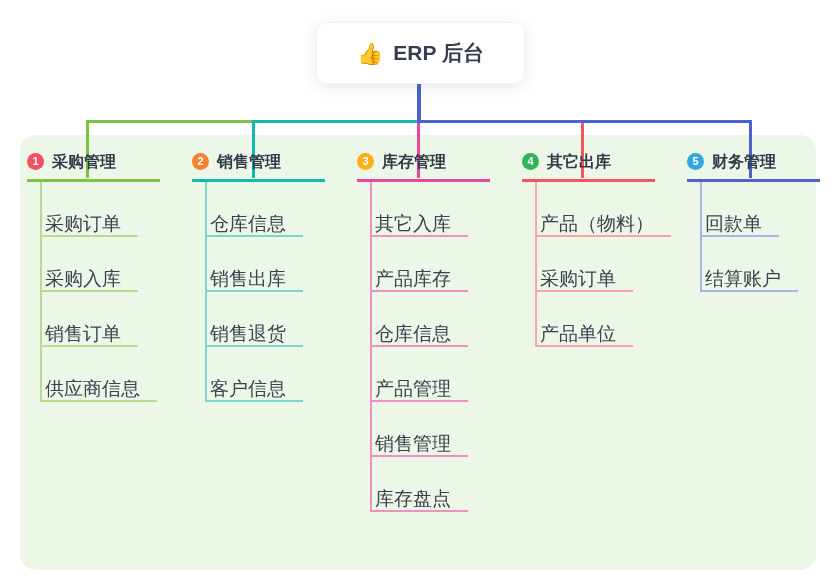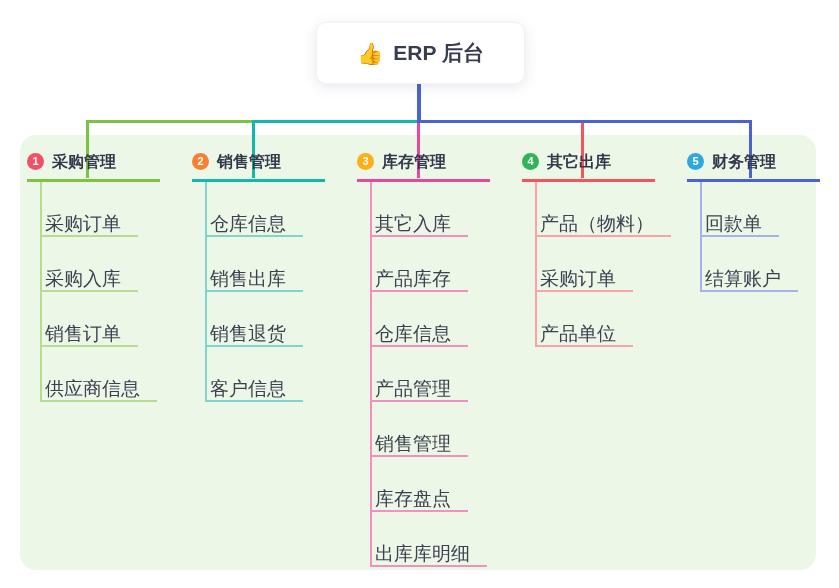--- a/index.html
+++ b/index.html
@@ -101,21 +101,20 @@
       <span class="badge">3</span>
       <span class="branch-label">库存管理</span>
     </div>
     <div class="items">
           <div class="item">其它入库</div>
           <div class="item">产品库存</div>
           <div class="item">仓库信息</div>
           <div class="item">产品管理</div>
           <div class="item">销售管理</div>
           <div class="item">库存盘点</div>
-          <div class="item">出库库明细</div>
         </div>
   </div>
       <div class="branch" style="left: 515px; --accent: #f4545c; --light: #f9a3a8; --badge: #31b457;">
     <div class="branch-header">
       <span class="badge">4</span>
       <span class="branch-label">其它出库</span>
     </div>
     <div class="items">
           <div class="item">产品（物料）</div>
           <div class="item">采购订单</div>

